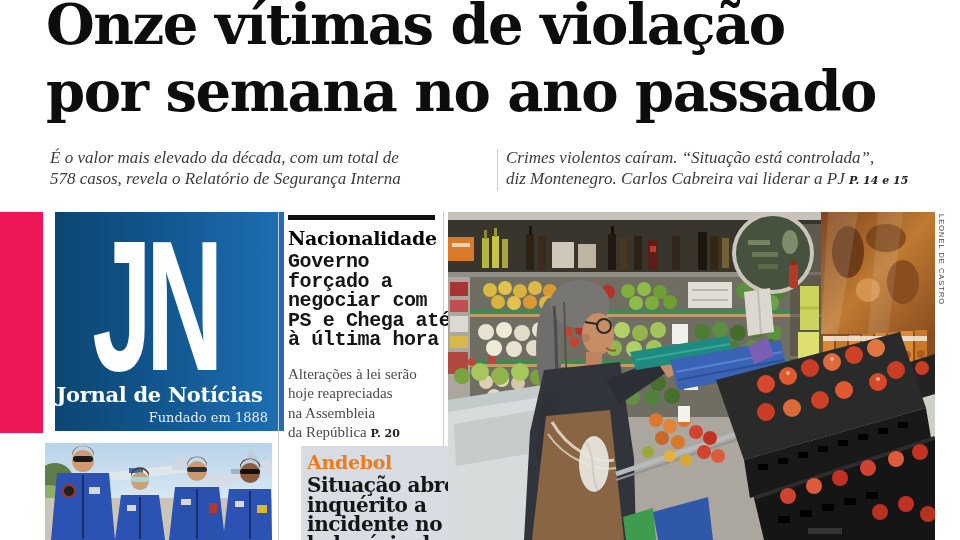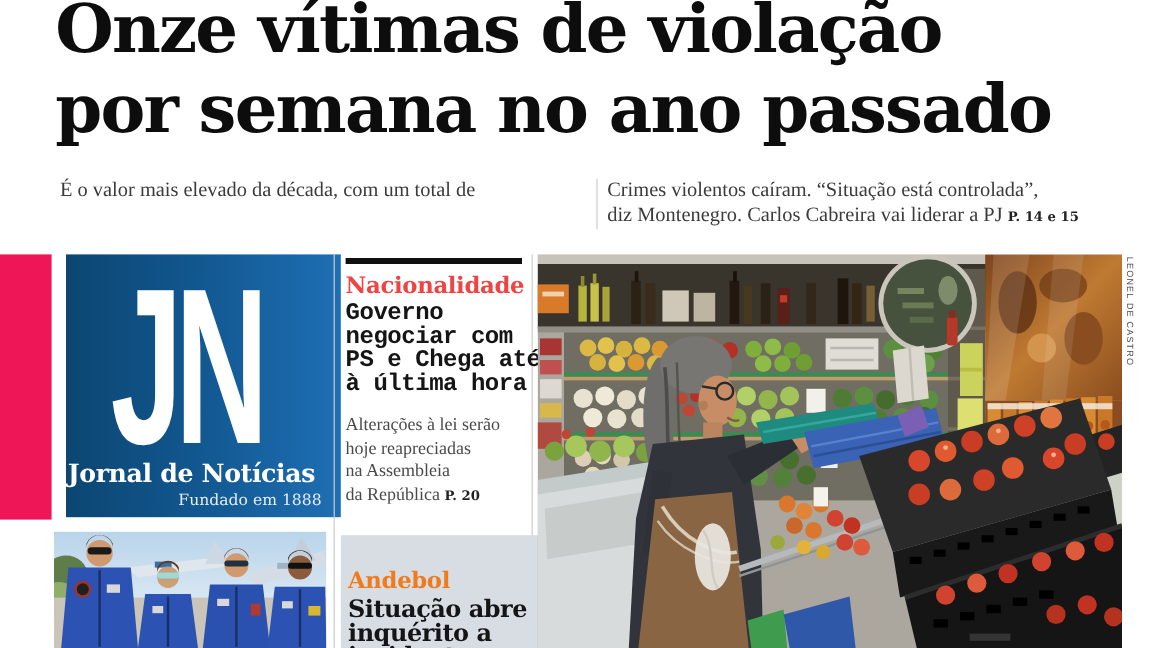--- a/index.html
+++ b/index.html
@@ -3,51 +3,51 @@
 <meta charset="utf-8">
 <style>
   html,body{margin:0;padding:0;background:#ffffff;}
   .page{position:relative;width:960px;height:540px;background:#fff;overflow:hidden;
         font-family:"DejaVu Serif",serif;color:#111;}
   
   .headline{position:absolute;left:46px;top:-9px;width:910px;font-weight:bold;
             font-size:56px;line-height:67px;letter-spacing:-1.5px;color:#0d0d0d;white-space:nowrap;}
   .deck{position:absolute;top:147px;font-family:"Liberation Serif",serif;
         font-size:17px;line-height:21px;color:#3b3b3b;}
-  .deck div{white-space:nowrap;}
+  .deck div{white-space:nowrap;font-style:italic;}
   .deck-left{left:50px;width:440px;}
   .deck-right{left:506px;width:450px;}
   .pageref{font-weight:bold;font-size:11px;letter-spacing:0;color:#222;font-family:"DejaVu Serif",serif;margin-top:20px;}
   .vdiv{position:absolute;width:1px;background:#cccccc;}
   #div-decks{left:497px;top:149px;height:42px;}
   #div-col1{left:278px;top:212px;height:328px;}
   #div-col2{left:443px;top:212px;height:328px;}
   
   .red-stripe{position:absolute;left:0;top:212px;width:43px;height:221px;background:#ee1656;}
   .logo{position:absolute;left:43px;top:212px;width:229px;height:219px;
         background:linear-gradient(90deg,#0c4672 0%,#11568e 45%,#1e6fb4 100%);color:#fff;margin-left:12px;}
   .logo-initials{position:absolute;left:100px;top:94px;transform:translate(-50%,-50%) scaleX(0.58);
         font-family:"Liberation Sans",sans-serif;font-weight:bold;font-size:185px;letter-spacing:-10px;}
   .logo-name{position:absolute;left:0;right:20px;top:170px;text-align:center;
         font-weight:bold;font-size:21px;letter-spacing:-0.3px;}
   .logo-tagline{position:absolute;right:16px;top:198px;font-size:13px;color:#e9eef5;}
   
   .mid{position:absolute;left:288px;top:212px;width:152px;}
   .mid-bar{width:147px;height:5px;background:#101010;margin-top:3px;}
   .kicker{font-weight:bold;font-size:19px;letter-spacing:-0.3px;margin-top:7px;}
-  .kicker-nac{color:#ef4444;}
+  .kicker-nac{color:#000000;}
   .kicker-and{color:#ef7b1d;}
   .mid-headline{margin-top:3px;font-weight:bold;font-size:20px;line-height:19.5px;
         letter-spacing:-0.4px;color:#151515;font-family:Liberation Mono, monospace;}
   .mid-headline div{white-space:nowrap;}
   .mid-summary{margin-top:15px;font-family:"Liberation Serif",serif;font-size:15px;
         line-height:19.5px;color:#4a4a4a;}
   .mid-summary div{white-space:nowrap;}
-  .andebol{position:absolute;left:284px;top:446px;width:172px;height:94px;background:#d7dde3;
-        overflow:hidden;padding:27px 0 0 6px;box-sizing:border-box;}
+  .andebol{position:absolute;left:301px;top:446px;width:172px;height:94px;background:#d7dde3;
+        overflow:hidden;padding:5px 0 0 6px;box-sizing:border-box;}
   .and-headline{margin-top:3px;font-weight:bold;font-size:20px;line-height:19.5px;
         letter-spacing:-0.4px;color:#151515;}
   .and-headline div{white-space:nowrap;}
   
   .photo-main{position:absolute;left:448px;top:212px;width:487px;height:328px;}
   .photo-astro{position:absolute;left:45px;top:443px;width:227px;height:97px;}
   .credit{position:absolute;left:937px;top:214px;writing-mode:vertical-rl;
         font-family:"Liberation Sans",sans-serif;font-size:7.5px;letter-spacing:1px;color:#4a4a4a;}
   svg{display:block;width:100%;height:100%;}
 </style>
@@ -56,20 +56,21 @@
 
 <div class="page">
 
   <div class="headline">
     <div>Onze vítimas de violação</div>
     <div>por semana no ano passado</div>
   </div>
 
   <div class="deck deck-left">
     <div>É o valor mais elevado da década, com um total de</div>
+    <div>578 casos, revela o Relatório de Segurança Interna</div>
   </div>
   <div class="vdiv" id="div-decks"></div>
   <div class="deck deck-right">
     <div>Crimes violentos caíram. “Situação está controlada”,</div>
     <div><span>diz Montenegro. Carlos Cabreira vai liderar a PJ</span> <span class="pageref">P. 14 e 15</span></div>
   </div>
 
   <div class="red-stripe"></div>
   <div class="logo">
     <div class="logo-initials">JN</div>
@@ -78,20 +79,21 @@
   </div>
 
   <div class="vdiv" id="div-col1"></div>
   <div class="vdiv" id="div-col2"></div>
 
   <div class="mid">
     <div class="mid-bar"></div>
     <div class="kicker kicker-nac">Nacionalidade</div>
     <div class="mid-headline">
       <div>Governo</div>
+      <div>forçado a</div>
       <div>negociar com</div>
       <div>PS e Chega até</div>
       <div>à última hora</div>
     </div>
     <div class="mid-summary">
       <div>Alterações à lei serão</div>
       <div>hoje reapreciadas</div>
       <div>na Assembleia</div>
       <div><span>da República</span> <span class="pageref">P. 20</span></div>
     </div>

